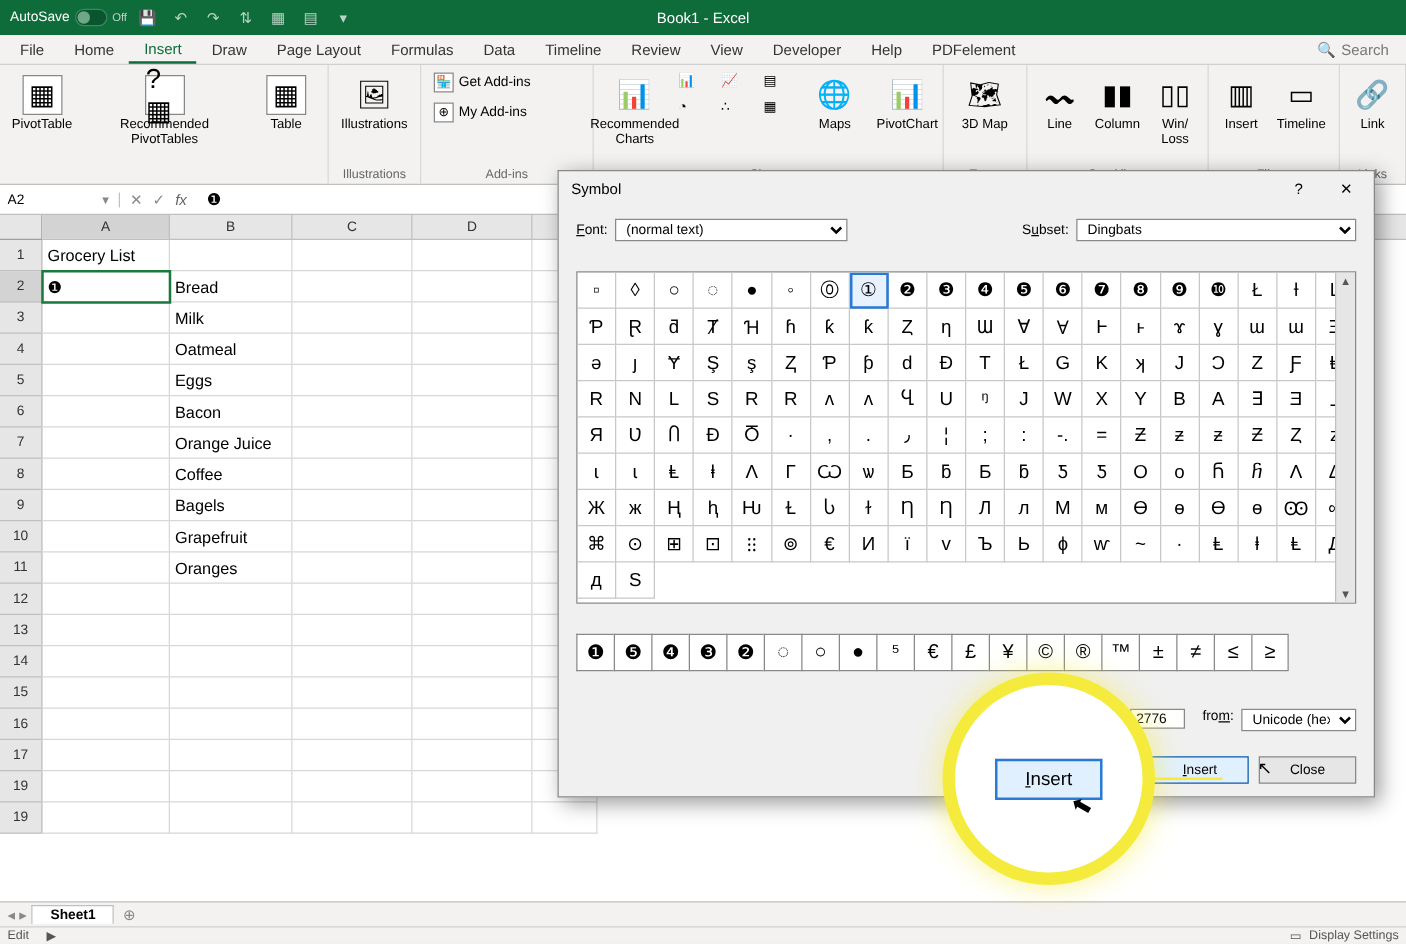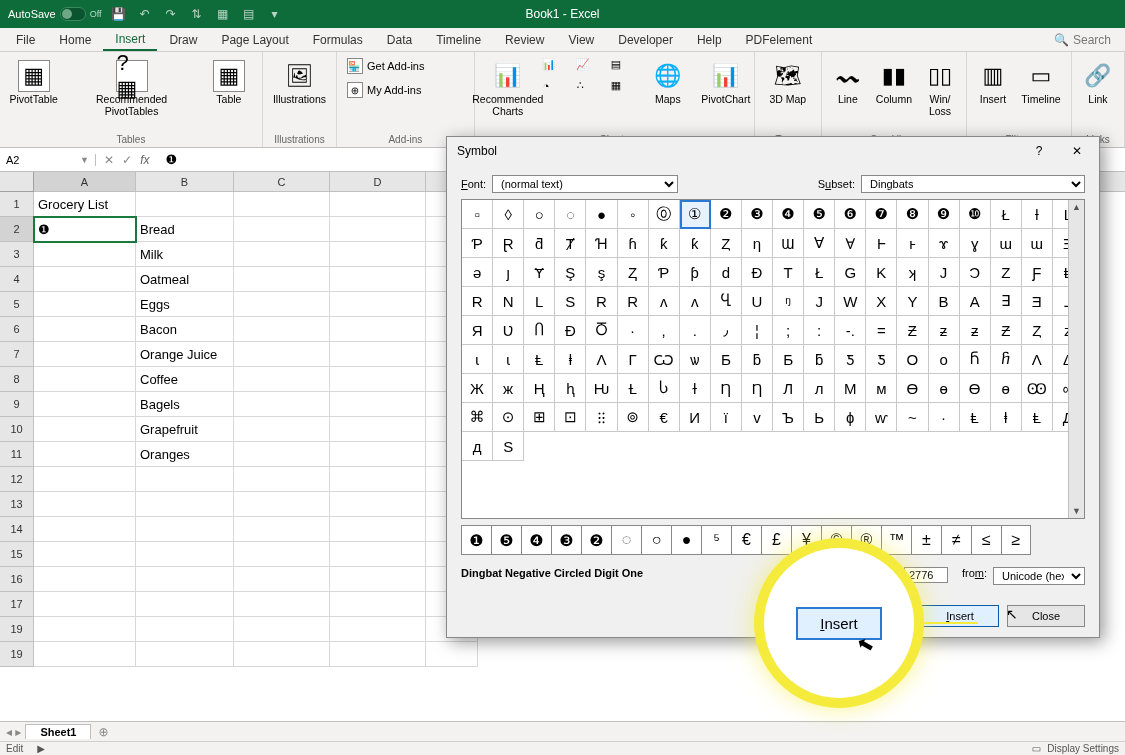--- a/index.html
+++ b/index.html
@@ -67,21 +67,21 @@
 .status-bar .right { margin-left:auto; display:flex; align-items:center; gap:6px; }
 
 
 .dialog { position:absolute; left:446px; top:136px; width:654px; height:502px; background:#f0f0f0; border:1px solid #888; box-shadow:4px 4px 16px rgba(0,0,0,.4); display:flex; flex-direction:column; z-index:20; }
 .dialog .d-title { height:28px; display:flex; align-items:center; padding:0 10px; font-size:12px; justify-content:space-between; }
 .dialog .d-title .right { display:flex; gap:14px; }
 .dialog .d-title .close, .dialog .d-title .help { cursor:pointer; width:24px; text-align:center; }
 .dialog .d-tabs { display:flex; padding:0 10px; border-bottom:1px solid #c0c0c0; }
 .dialog .d-tab { padding:4px 10px; font-size:11px; border:1px solid transparent; cursor:pointer; }
 .dialog .d-tab.active { border:1px solid #c0c0c0; border-bottom-color:#f0f0f0; background:#f0f0f0; position:relative; top:1px; }
-.dialog .d-body { flex:1; padding:10px 14px; display:flex; flex-direction:column; gap:6px; }
+.dialog .d-body { flex:1; padding:10px 14px; display:flex; flex-direction:column; gap:24px; }
 .d-row { display:flex; align-items:center; gap:6px; font-size:11px; }
 .d-row label { }
 .d-row select, .d-row input[type=text] { font-size:11px; padding:1px 4px; background:#fff; border:1px solid #888; }
 .sym-grid { flex:1; border:1px solid #888; background:#fff; position:relative; overflow:hidden; }
 .sym-grid-inner { display:grid; grid-template-columns: repeat(20, 1fr); }
 .sym-cell { border-right:1px solid #c8c8c8; border-bottom:1px solid #c8c8c8; height:29px; display:flex; align-items:center; justify-content:center; font-size:15px; cursor:pointer; font-family: 'Segoe UI Symbol','Arial Unicode MS',sans-serif; }
 .sym-cell.sel { outline:2px solid #2a7ad4; outline-offset:-2px; background:#e8f2ff; }
 .sym-scroll { position:absolute; right:0; top:0; bottom:0; width:16px; background:#e6e6e6; border-left:1px solid #c0c0c0; display:flex; flex-direction:column; align-items:center; }
 .sym-scroll .arrow { height:14px; width:100%; display:flex; align-items:center; justify-content:center; font-size:9px; color:#555; cursor:pointer; }
 .sym-scroll .track { flex:1; position:relative; }
@@ -155,21 +155,20 @@
       </div>
       <div class="big-btn">
         <div class="icon">?▦</div>
         <div class="label">Recommended PivotTables</div>
       </div>
       <div class="big-btn">
         <div class="icon">▦</div>
         <div class="label">Table</div>
       </div>
     </div>
-    <div class="group-label">Tables</div>
   </div>
   <div class="group">
     <div class="group-items">
       <div class="big-btn">
         <div class="icon noborder">🖼</div>
         <div class="label">Illustrations</div>
       </div>
     </div>
     <div class="group-label">Illustrations</div>
   </div>
@@ -634,21 +633,20 @@
         <div class="recent-cell">©</div>
         <div class="recent-cell">®</div>
         <div class="recent-cell">™</div>
         <div class="recent-cell">±</div>
         <div class="recent-cell">≠</div>
         <div class="recent-cell">≤</div>
         <div class="recent-cell">≥</div>
       </div>
     <div class="d-row" style="margin-top:6px; align-items:flex-start;">
       <div style="flex:1">
-        <div style="font-size:11px; font-weight:600">Dingbat Negative Circled Digit One</div>
       </div>
       <label><u class="accel">C</u>haracter code:</label>
       <input type="text" style="width: 44px;" value="2776">
       <label style="margin-left:8px">fro<u class="accel">m</u>:</label>
       <select style="width:92px"><option>Unicode (hex)</option></select>
     </div>
   </div>
   <div class="d-footer">
     <button class="d-btn"><u class="accel">I</u><span>nsert</span></button>
     <button class="d-btn close">Close</button>

